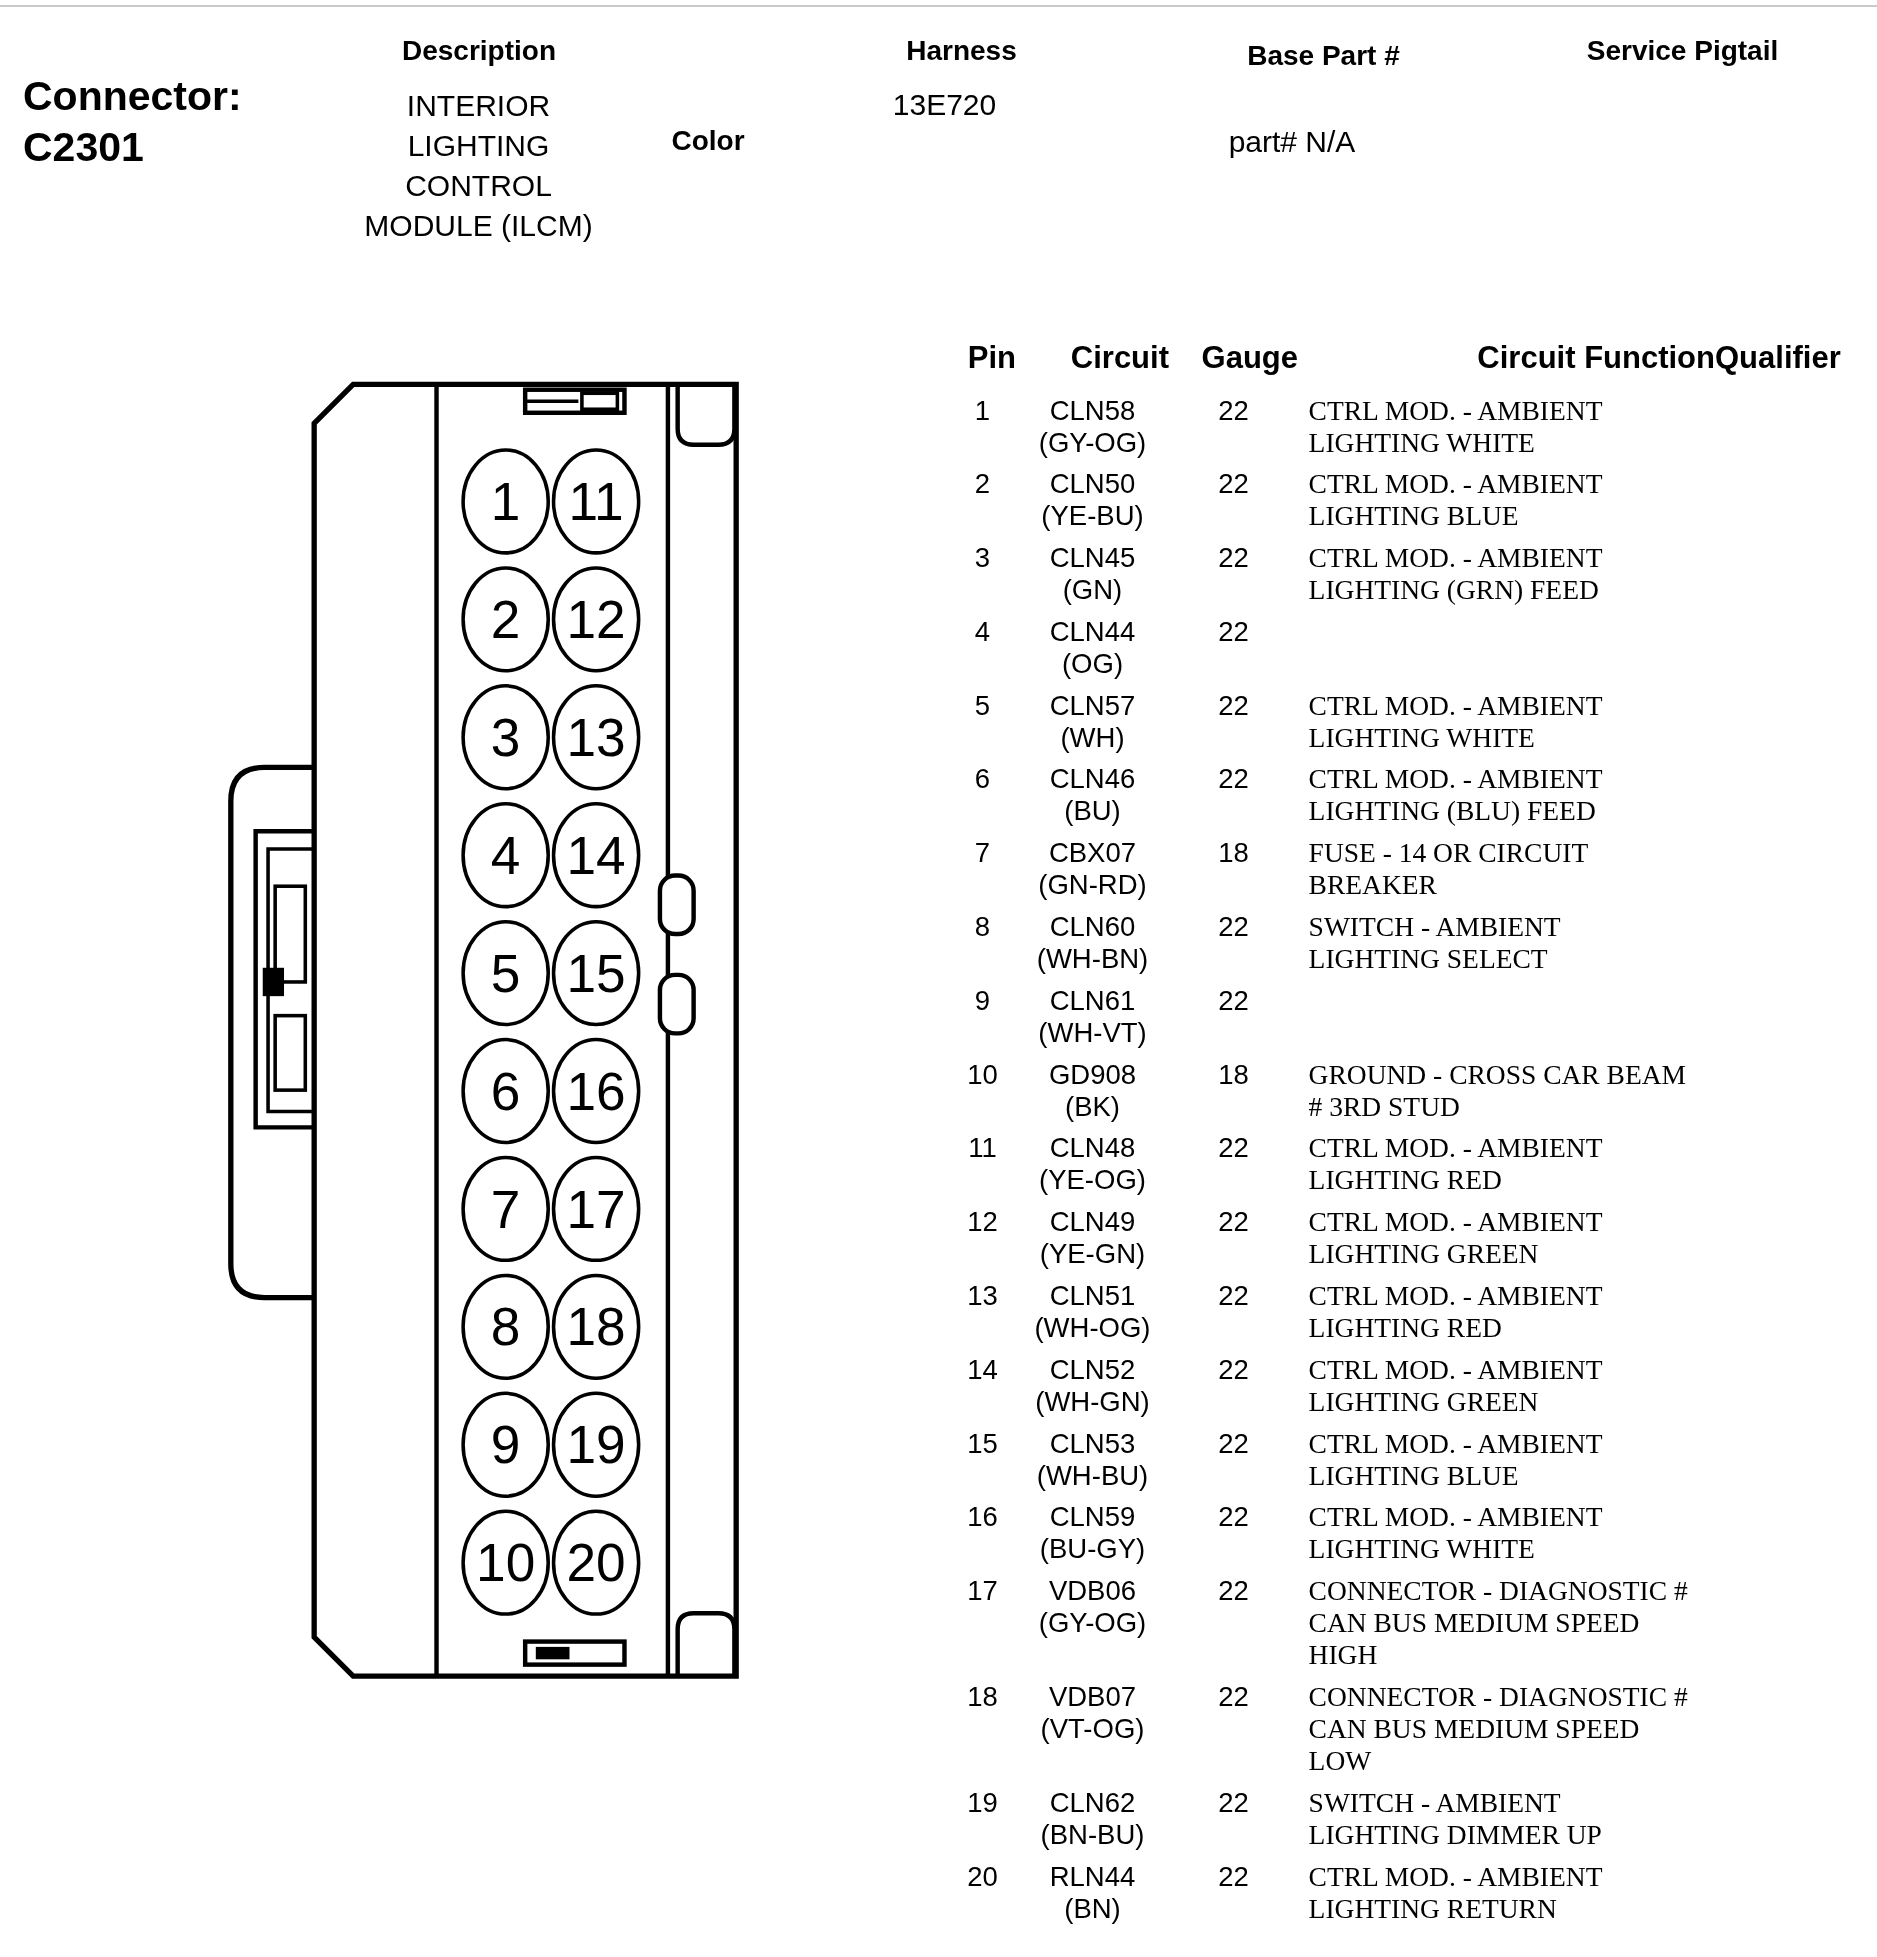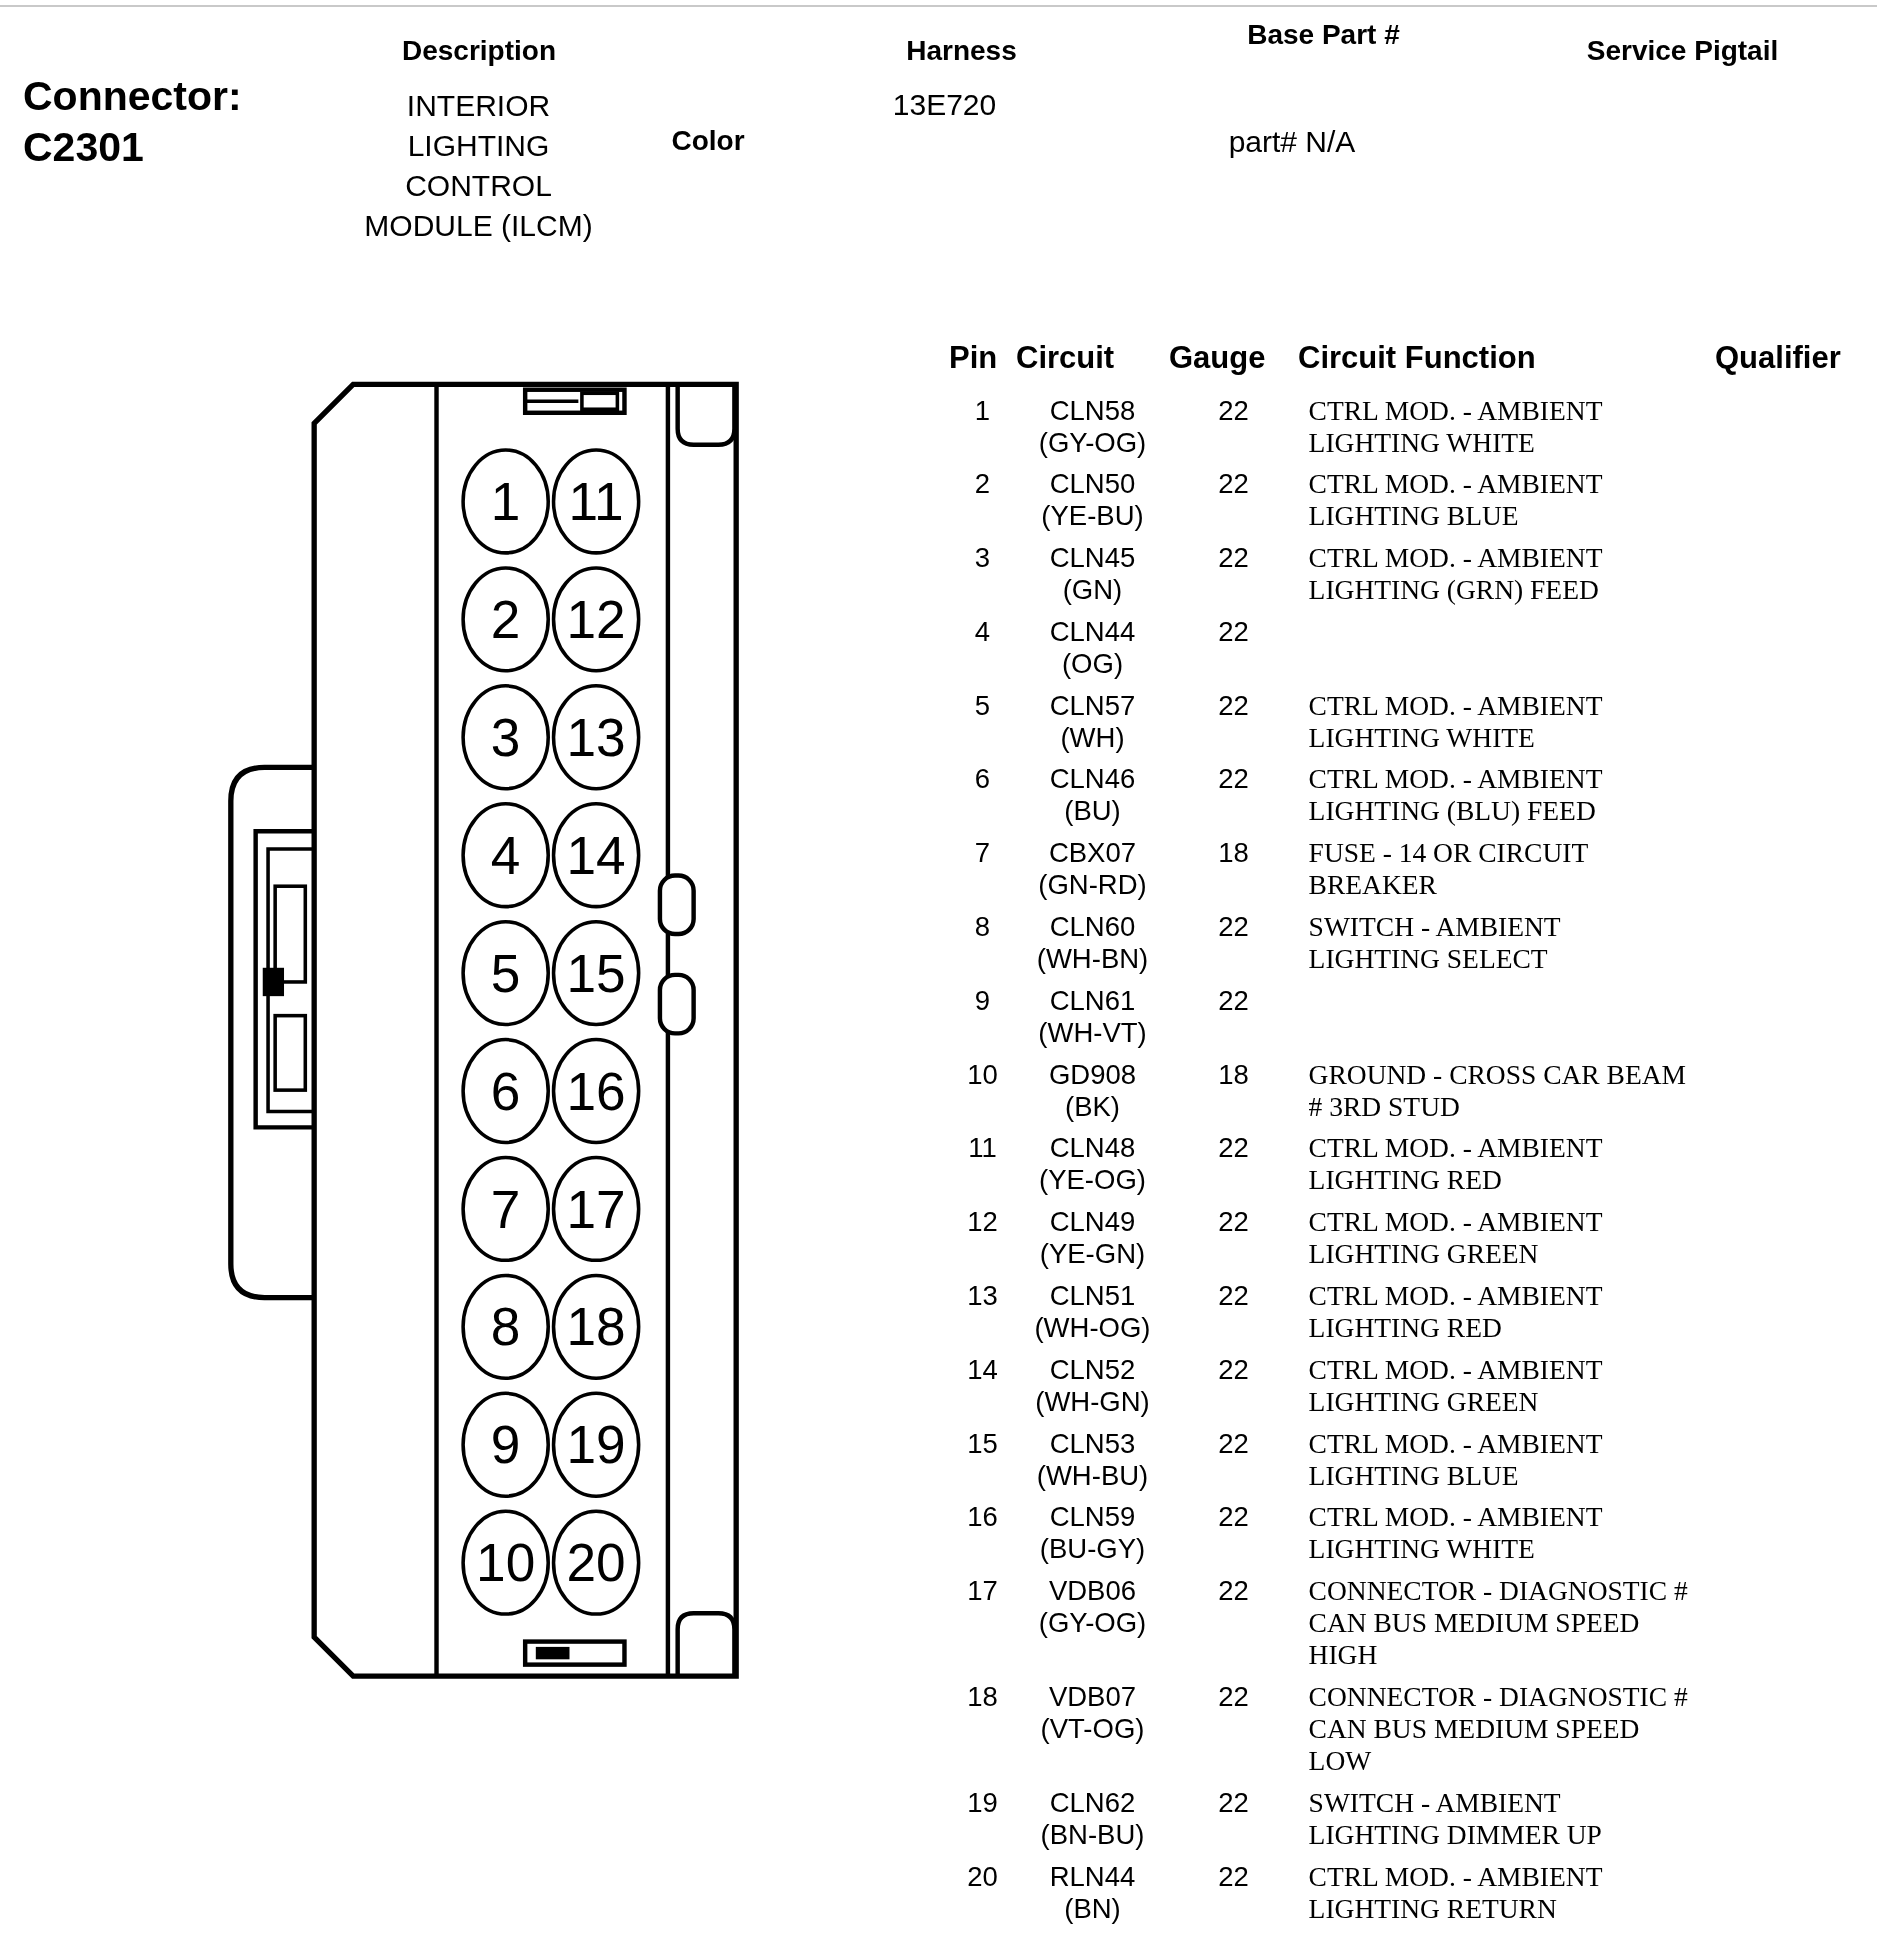--- a/index.html
+++ b/index.html
@@ -21,21 +21,21 @@
     position: absolute; left: 23px; top: 71px;
     font-size: 41px; font-weight: bold; line-height: 51px;
   }
   .hdr-label { font-weight: bold; font-size: 28px; text-align: center; line-height: 37px; }
   .hdr-value { font-size: 30px; text-align: center; line-height: 39px; }
   .desc-label   { left: 346px;  top: 32px;  width: 266px; }
   .desc-value   { left: 359px;  top: 86px;  width: 239px; line-height: 40px; }
   .color-label  { left: 655px;  top: 122px; width: 106px; }
   .harness-label{ left: 873px;  top: 32px;  width: 177px; }
   .harness-value{ left: 856px;  top: 85px;  width: 177px; }
-  .basepart-label{ left: 1206px; top: 16px; width: 235px; }
+  .basepart-label{ left: 1206px; top: 37px; width: 235px; }
   .basepart-value{ left: 1188px; top: 85px; width: 208px; margin-top: 37px; }
   .pigtail-label { left: 1556px; top: 32px; width: 253px; }
 
   
   .connector-svg { position: absolute; left: 213px; top: 372px; width: 541px; height: 1321px; }
   .connector-svg ellipse { fill: #fff; stroke: #000; stroke-width: 4; }
   .connector-svg text {
     font-family: "Liberation Sans", sans-serif;
     font-size: 60px; fill: #000; stroke: none; text-anchor: middle;
   }
@@ -43,21 +43,21 @@
   
   .pin-table {
     position: absolute; left: 949px; top: 340px; width: 896px;
     font-size: 27.5px; line-height: 32px;
   }
   .thead, .trow {
     display: grid;
     grid-template-columns: 67px 153px 129px 417px 121px;
   }
   .thead { font-weight: bold; font-size: 31px; line-height: 35px; margin-bottom: 19.5px; }
-  .thead > div { text-align: left; }
+  .thead > div { text-align: right; }
   .trow { padding-bottom: 9.8px; }
   .c-pin, .c-circuit, .c-gauge, .c-qual { text-align: center; }
   .c-func { text-align: left; padding-left: 10.6px; }
   .func-text { max-width: 386px; font-family: Liberation Serif, serif; }
 </style>
 </head>
 <body>
 
 <div class="top-hairline"></div>
 

